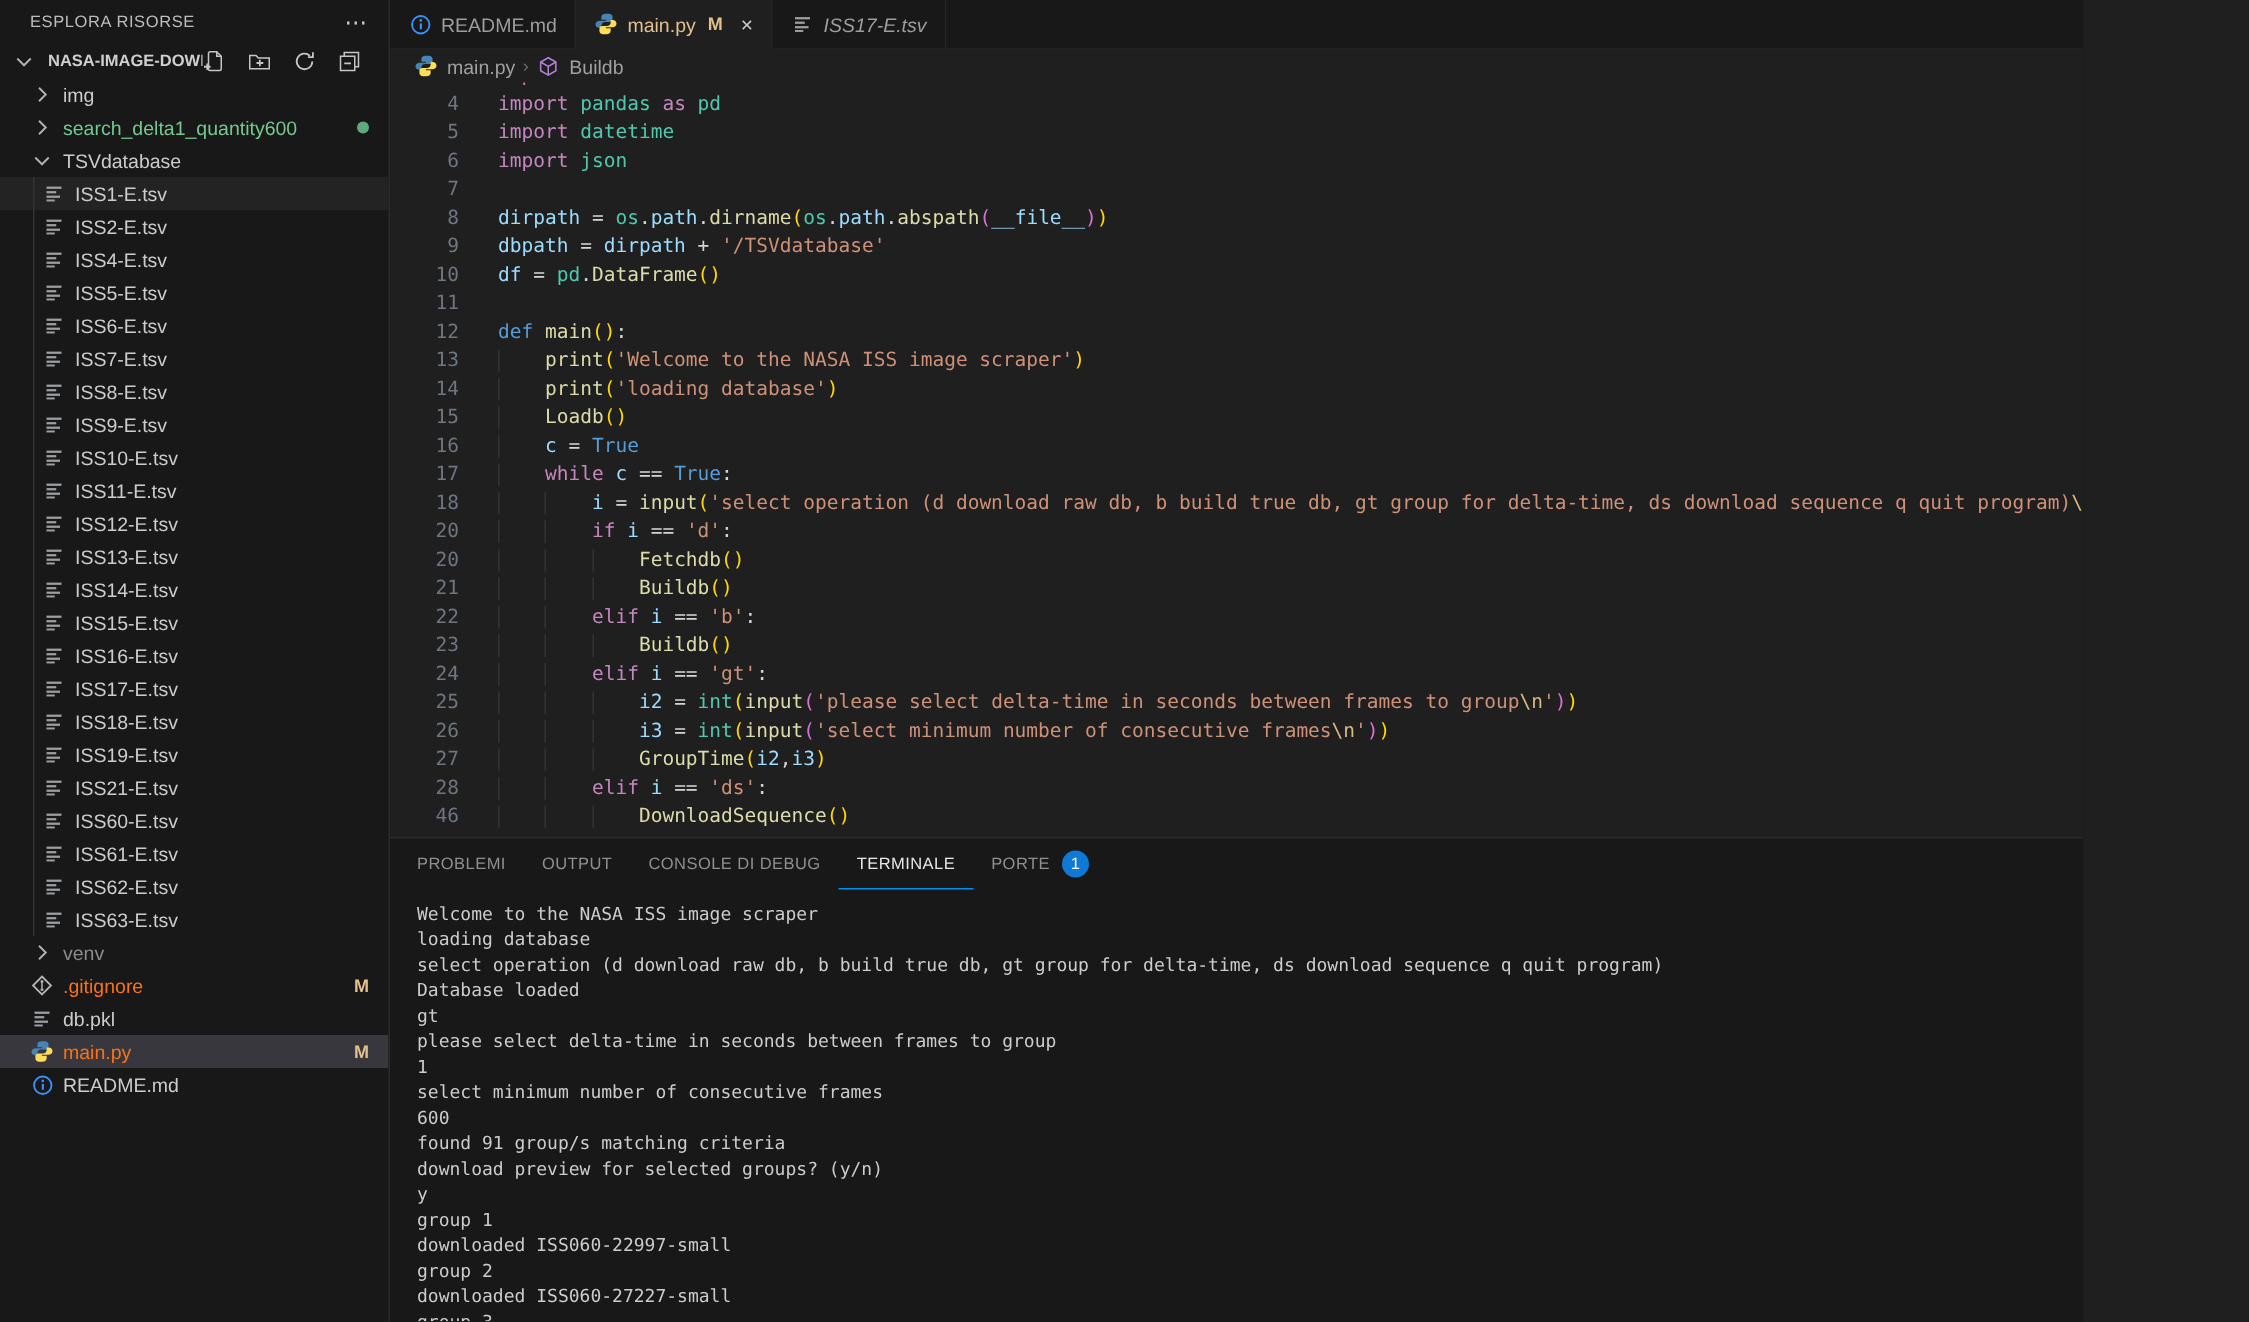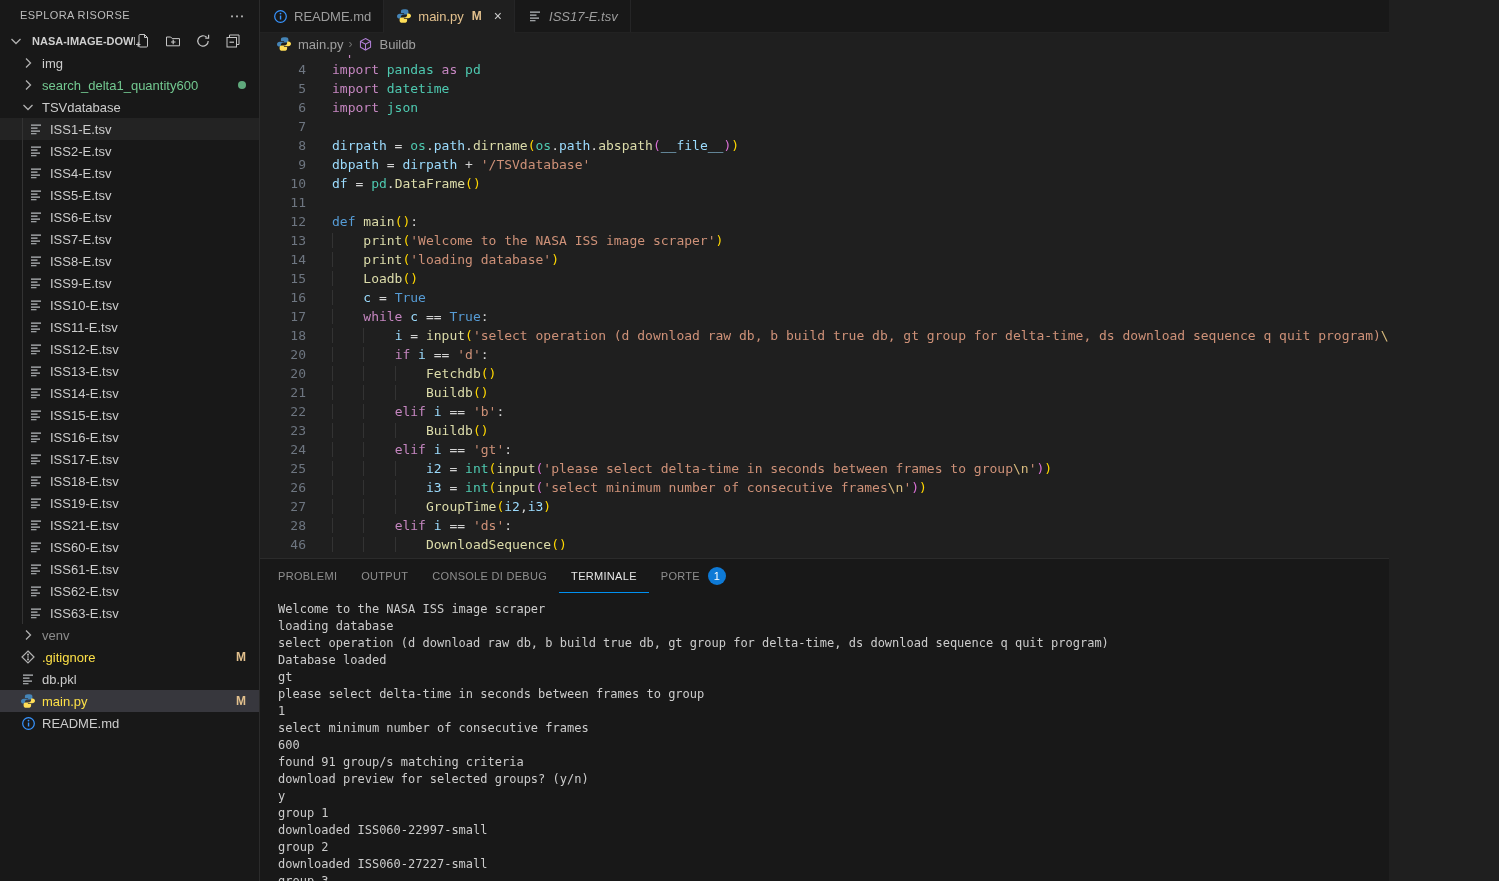--- a/index.html
+++ b/index.html
@@ -23,21 +23,21 @@
   .trow{ position:relative; height:22px; display:flex; align-items:center;
          font-size:13px; cursor:pointer; white-space:nowrap; }
   .trow .tlabel{ color:#cccccc; }
   .trow.d1{ padding-left:20px; }
   .trow.d2{ padding-left:28px; }
   .trow.d2::before{ content:""; position:absolute; left:22px; top:0; bottom:0;
                     border-left:1px solid #333333; }
   .trow.hover{ background:rgba(255,255,255,0.05); }
   .trow.selected{ background:#37373d; }
   .trow.git-untracked .tlabel{ color:#73c991; }
-  .trow.git-modified .tlabel{ color:#fde047; }
+  .trow.git-modified .tlabel{ color:#f97316; }
   .trow.git-ignored .tlabel{ color:#8c8c8c; }
   .badge{ position:absolute; right:13px; }
   .m-badge{ color:#e2c08d; font-size:12px; font-weight:bold; }
   .dot-badge{ width:8px; height:8px; border-radius:50%; background:#5fa97c; }
   .ico{ width:16px; height:16px; display:inline-flex; align-items:center; justify-content:center;
         margin-right:6px; flex:none; color:#b6b6b6; }
   .ico svg{ display:block; }
   .chev{ color:#b0b0b0; }
 
   

